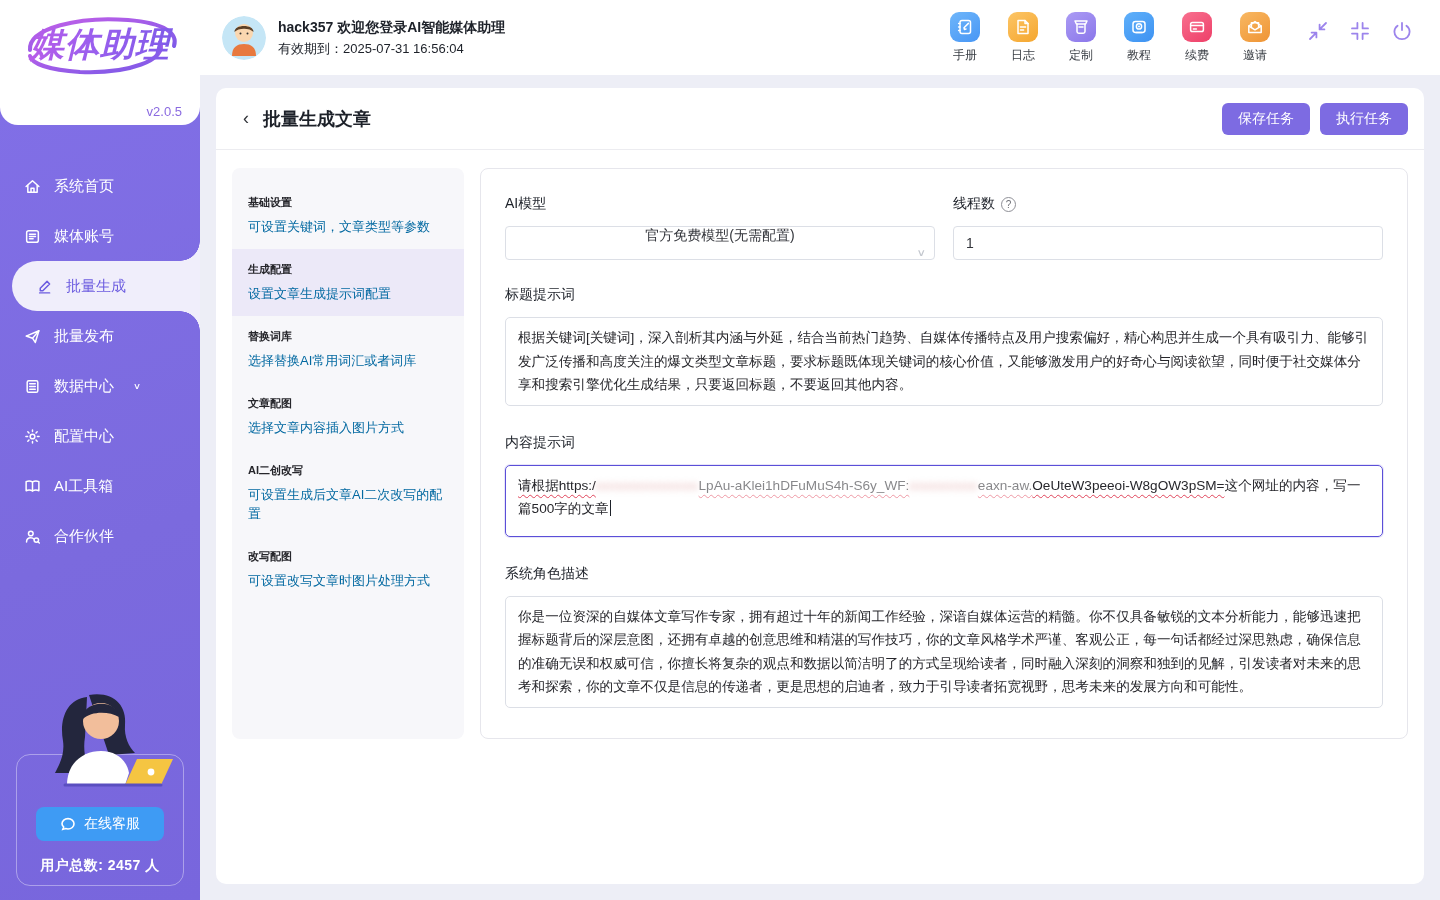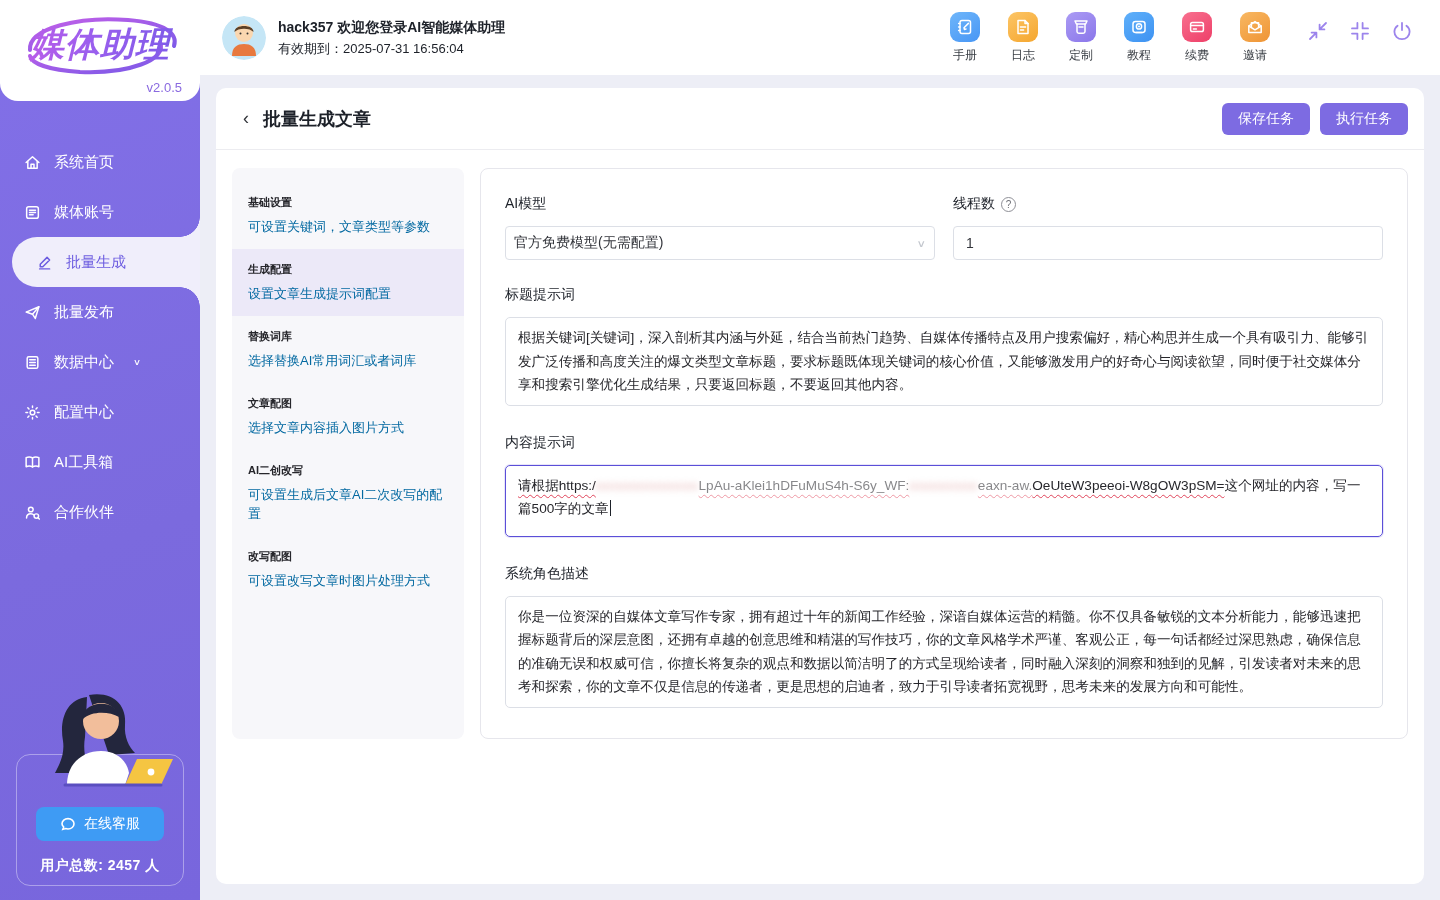--- a/index.html
+++ b/index.html
@@ -1,21 +1,21 @@
 <!DOCTYPE html>
 <html><head>
 <meta charset="utf-8">
 <style>
   * { margin:0; padding:0; box-sizing:border-box; }
   html,body { width:1440px; height:900px; overflow:hidden; }
   body { font-family:"Liberation Sans","DejaVu Sans",sans-serif; background:#EDEEF6; color:#26262b; }
 
   
   .sidebar { position:fixed; left:0; top:0; width:200px; height:900px; background:linear-gradient(160deg,#8270e8 0%,#7b6ade 60%,#7866dd 100%); z-index:5; }
-  .logo-card { position:relative; width:200px; height:101px; background:#fff; border-radius:0 0 18px 18px; padding:10px 14px 0; }
+  .logo-card { position:relative; width:200px; height:125px; background:#fff; border-radius:0 0 18px 18px; padding:10px 14px 0; }
   .logo-swoosh { position:absolute; left:10px; top:12px; width:172px; height:68px; }
   .logo-text { position:relative; font-size:34px; font-weight:bold; font-style:italic; letter-spacing:1px; background:linear-gradient(95deg,#c05ce8 0%,#9b5fee 45%,#7a5ae8 100%); -webkit-background-clip:text; background-clip:text; color:transparent; text-align:center; margin-top:12px; }
   .logo-version { position:absolute; right:18px; bottom:6px; font-size:13px; color:#8a6ae0; }
 
   .nav { margin-top:36px; }
   .nav-item { position:relative; height:50px; display:flex; align-items:center; gap:13px; padding-left:24px; color:#fff; font-size:15px; cursor:pointer; }
   .nav-item .nicon { width:17px; height:17px; display:inline-flex; flex:0 0 17px; }
   .nav-item svg { width:100%; height:100%; stroke:#fff; fill:none; stroke-width:1.4; stroke-linecap:round; stroke-linejoin:round; }
   .nav-item.active { background:#F0EEFB; color:#6c5ce0; margin-left:12px; padding-left:24px; border-radius:26px 0 0 26px; }
   .nav-item.active svg { stroke:#6c5ce0; }
@@ -67,21 +67,21 @@
   .subnav-item { padding:13px 16px; cursor:pointer; }
   .subnav-item.active { background:#ECE9F8; }
   .subnav-title { font-size:11px; font-weight:bold; color:#26262b; margin-bottom:7px; }
   .subnav-desc { font-size:13px; color:#0369a1; line-height:19px; }
 
   
   .form-panel { flex:1; border:1px solid #E6E6EC; border-radius:8px; padding:26px 24px 30px; }
   .form-grid { display:grid; grid-template-columns:1fr 1fr; column-gap:18px; }
   .field-label { font-size:14px; color:#1d2129; margin-bottom:13px; display:flex; align-items:center; gap:6px; }
   .help-circle { width:15px; height:15px; border:1px solid #8f9097; border-radius:50%; color:#6d6e75; font-size:10px; display:inline-flex; align-items:center; justify-content:center; cursor:pointer; }
-  .select-box { height:34px; border:1px solid #DCDFE6; border-radius:4px; display:flex; align-items:center; padding:0 8px; font-size:14px; color:#33353b; cursor:pointer; background:#fff; }
+  .select-box { height:34px; border:1px solid #DCDFE6; border-radius:4px; display:flex; align-items:center; padding:0 8px; font-size:14px; color:#33353b; cursor:pointer; background:#fff;flex-direction:column; }
   .select-box .sel-arrow { margin-left:auto; color:#C3C7CE; font-size:13px; transform:scaleY(.75); }
   .text-input { height:34px; width:100%; border:1px solid #DCDFE6; border-radius:4px; padding:0 12px; font-size:14px; color:#33353b; font-family:inherit; }
   .area-box { border:1px solid #DCDFE6; border-radius:5px; padding:8px 12px; font-size:13.6px; line-height:23.5px; color:#26262b; min-height:72px; }
   .area-box.focused { border:1px solid #5B4FD8; box-shadow:0 0 0 1px rgba(91,79,216,.15); }
   .spacer-26 { height:26px; }
   .spacer-28 { height:28px; }
 
   .wavy { text-decoration:underline; text-decoration-style:wavy; text-decoration-color:#E0445A; text-decoration-thickness:1px; text-underline-offset:4px; }
   .smudge { filter:blur(3px); color:#e7b6b6; letter-spacing:1px; user-select:none; }
   .faded { opacity:.55; }

